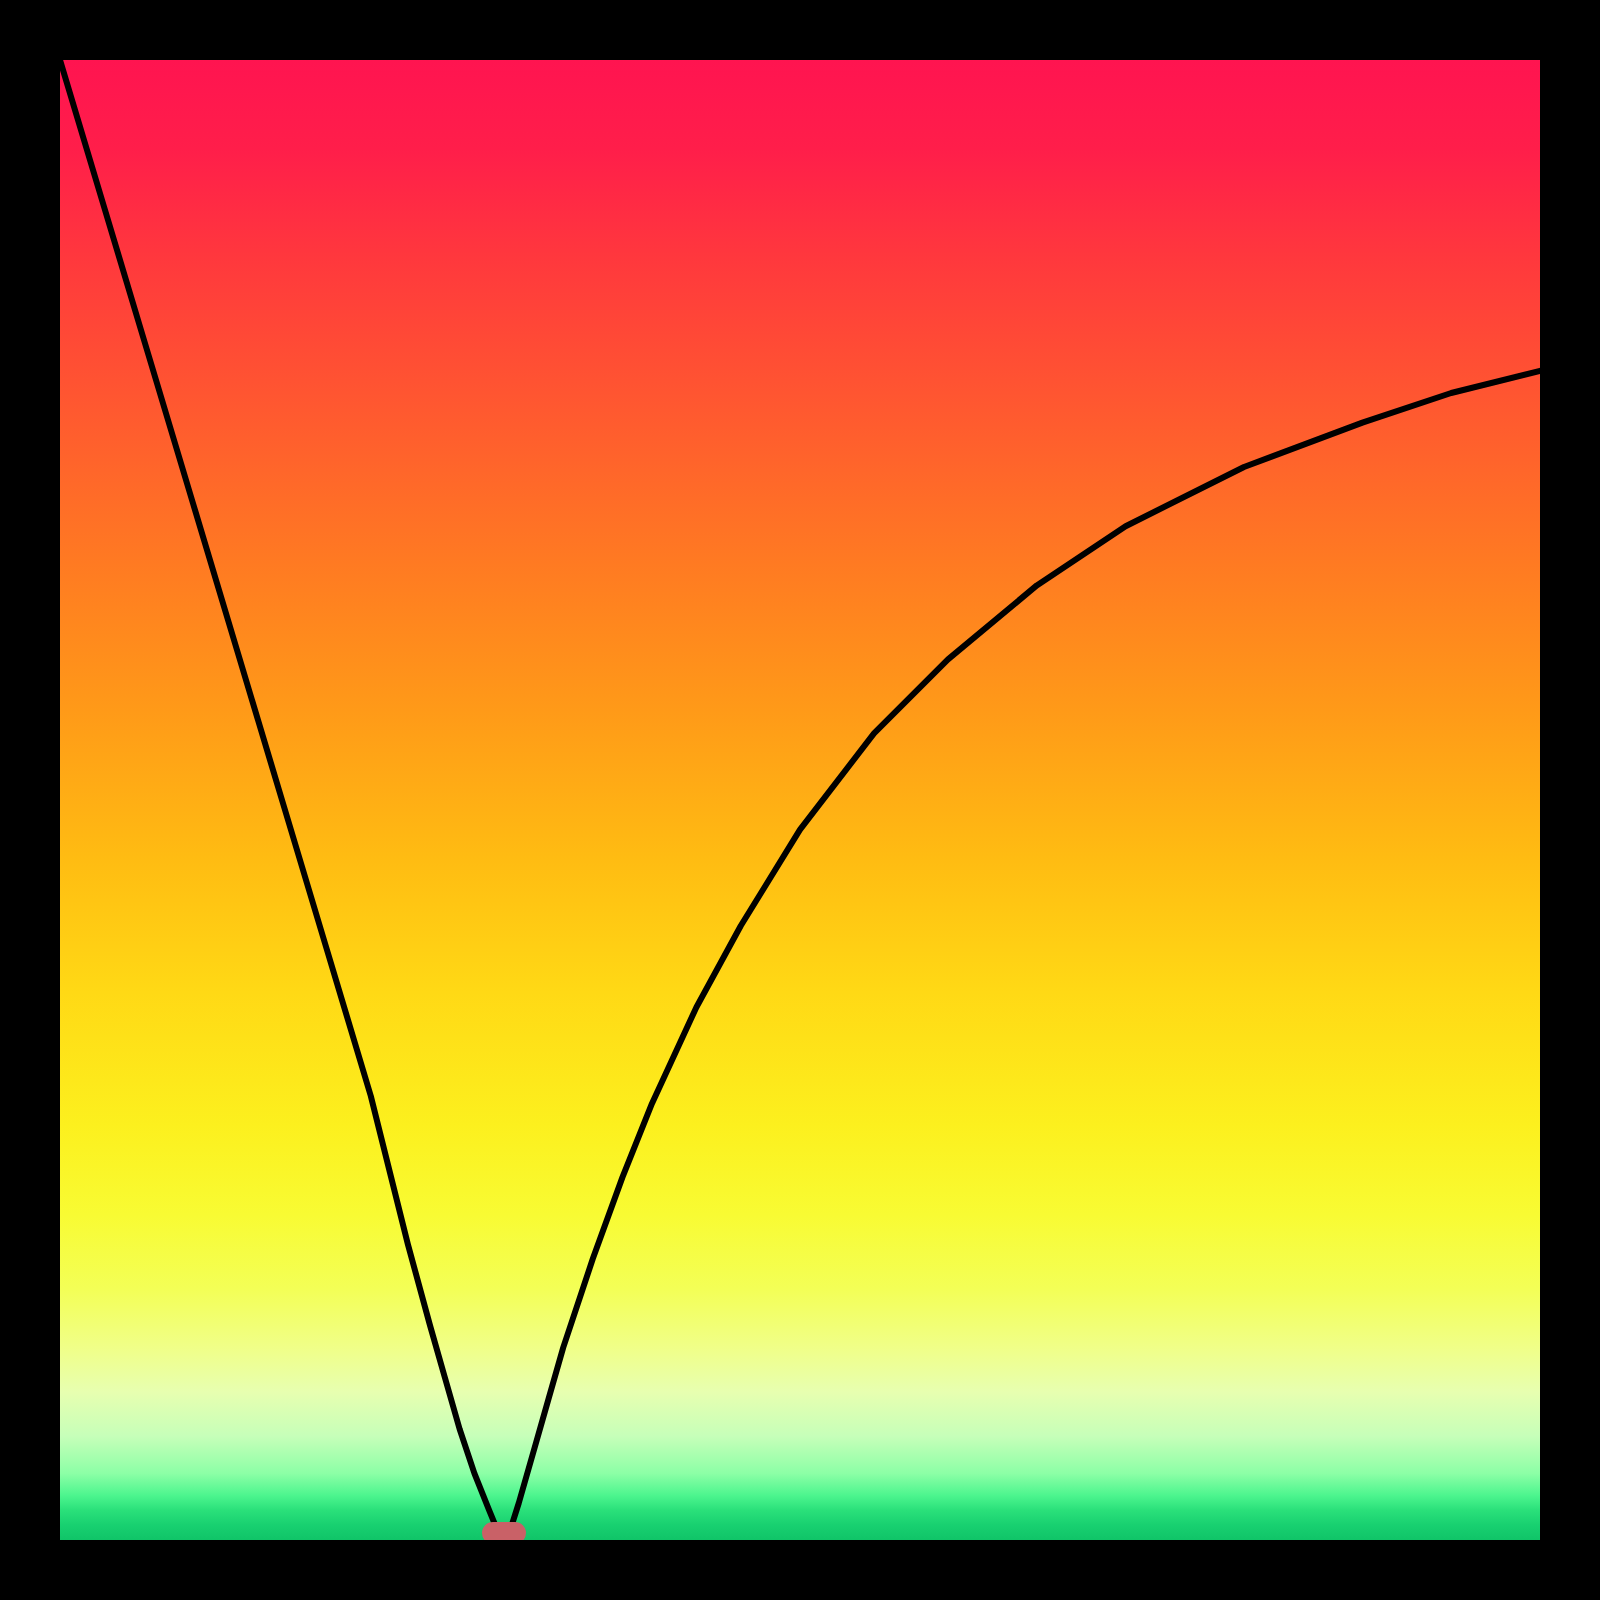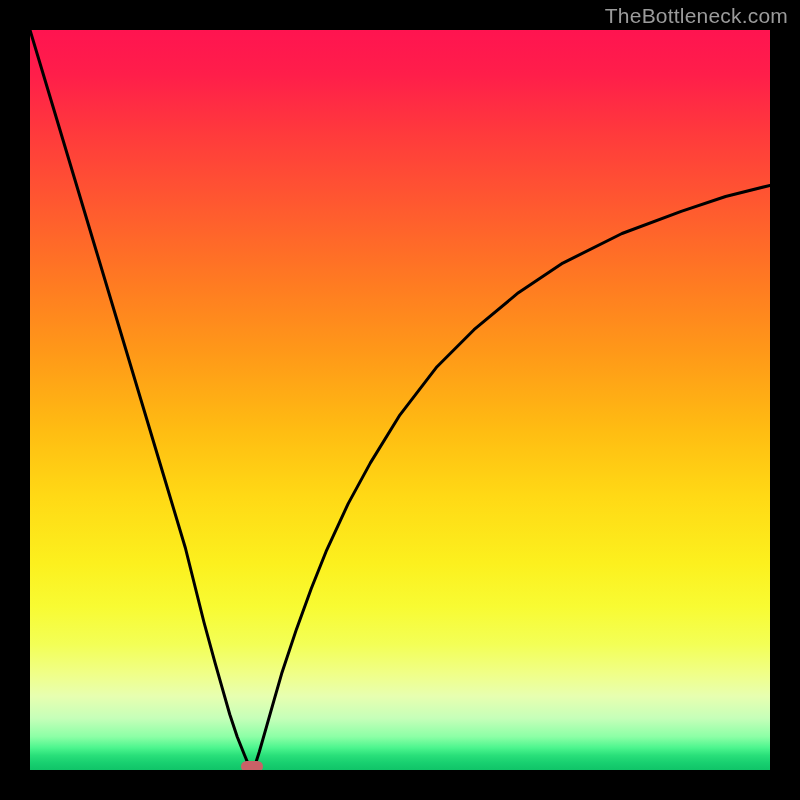--- a/index.html
+++ b/index.html
@@ -68,21 +68,20 @@
     font-size: 21px;
     letter-spacing: 0.2px;
     font-weight: 400;
   }
 </style>
 </head>
 <body>
 
 <div class="frame">
 
-  <div class="watermark">TheBottleneck.com</div>
 
   <div class="plot">
     <div class="gradient"></div>
 
     <svg class="curve" viewBox="0 0 740 740" preserveAspectRatio="none">
       <path fill="none" stroke="#000000" stroke-width="3" stroke-linejoin="round" stroke-linecap="round" d="M0.00 0.00 L22.20 74.00 L44.40 148.00 L66.60 222.00 L88.80 296.00 L111.00 370.00 L133.20 444.00 L155.40 518.00 L173.90 592.00 L185.00 632.70 L192.40 658.60 L199.80 684.50 L207.20 706.70 L214.60 725.20 L219.78 737.78 M224.22 737.78 L229.40 721.50 L236.80 695.60 L244.20 669.70 L251.60 643.80 L266.40 599.40 L281.20 558.70 L296.00 521.70 L318.20 473.60 L340.40 432.90 L370.00 384.80 L407.00 336.70 L444.00 299.70 L488.40 262.70 L532.80 233.10 L592.00 203.50 L651.20 181.30 L695.60 166.50 L740.00 155.40"></path>
     </svg>
 
     <div class="marker" style="width: 22px; height: 11px; left: 211px; top: 730.8px; background: rgb(201, 97, 103);"></div>
   </div>

